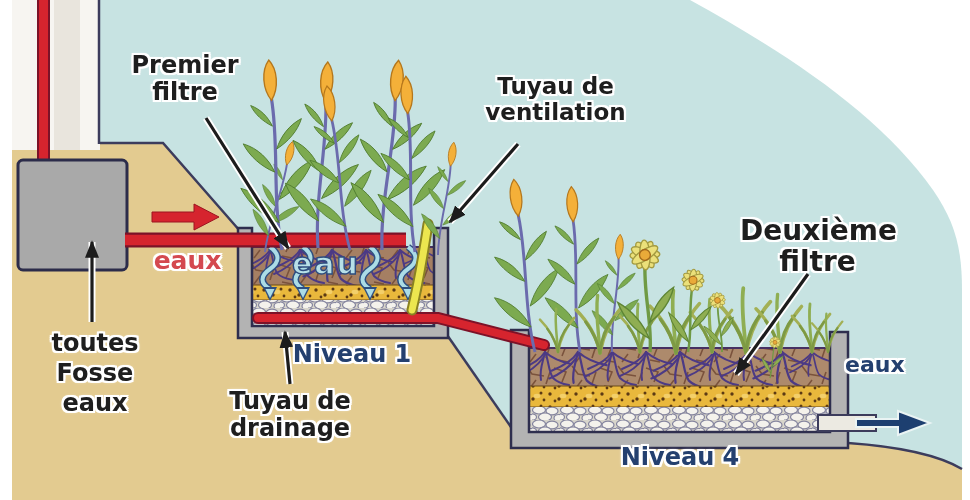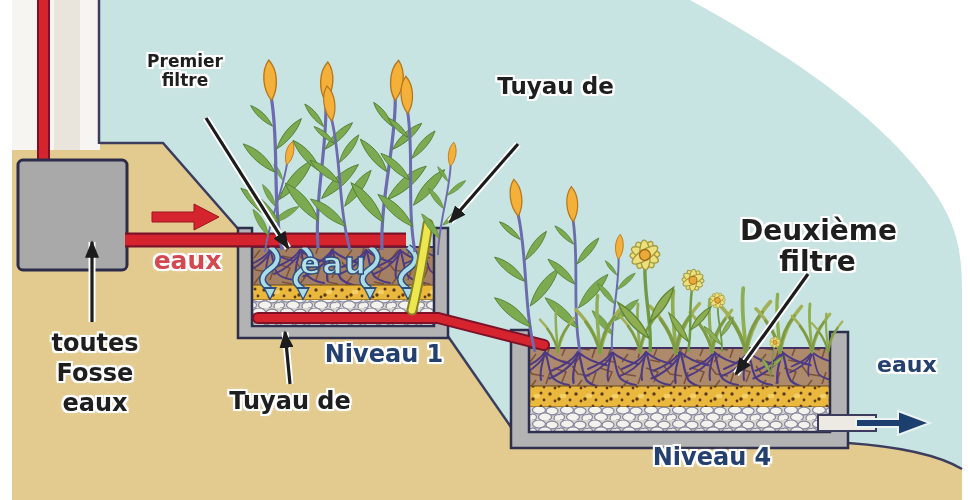--- a/index.html
+++ b/index.html
@@ -11,22 +11,22 @@
   }
   html,body{margin:0;padding:0;background:#fff;}
   .scene{position:relative;width:970px;height:500px;background:#fff;overflow:hidden;
          font-family:"DejaVu Sans",sans-serif;}
   .scene svg{position:absolute;left:0;top:0;}
   .lbl{position:absolute;font-weight:bold;color:var(--text-black);text-align:center;
        line-height:1.12;white-space:nowrap;
        text-shadow:-2px -2px 0 #fff,2px -2px 0 #fff,-2px 2px 0 #fff,2px 2px 0 #fff,
                    0 -2px 0 #fff,0 2px 0 #fff,-2px 0 0 #fff,2px 0 0 #fff,0 0 4px #fff;}
   .lbl span{display:block;}
-  .red{color:var(--text-red);} .navy{color:var(--text-navy);margin-left:32px;}
-  .eau{position:absolute;left:300px;top:246px;font-weight:bold;font-size:30px;
+  .red{color:var(--text-red);} .navy{color:var(--text-navy);}
+  .eau{position:absolute;left:292px;top:246px;font-weight:bold;font-size:30px;
        color:#b7e0e8;-webkit-text-stroke:1.4px #2d4d7e;letter-spacing:2px;
        font-family:"DejaVu Sans",sans-serif;}
 </style>
 </head>
 <body>
 
 <div class="scene">
 
 <svg width="970" height="500" viewBox="0 0 970 500">
   <defs>
@@ -241,27 +241,28 @@
       <line x1="92" y1="322" x2="92" y2="242" stroke="#fff" stroke-width="7"></line>
       <line x1="92" y1="322" x2="92" y2="242" stroke="#1c1c1c" stroke-width="3.2" marker-end="url(#ah)"></line>
     </g>
     <g>
       <line x1="290" y1="384" x2="285" y2="332" stroke="#fff" stroke-width="7"></line>
       <line x1="290" y1="384" x2="285" y2="332" stroke="#1c1c1c" stroke-width="3.2" marker-end="url(#ah)"></line>
     </g>
   </g>
 </svg>
 
-<div class="lbl" style="left:110px;top:52px;width:150px;font-size:17px">
+<div class="lbl" style="left:110px;top:52px;width:150px;font-size:24px">
   <span>Premier</span>
   <span>filtre</span>
 </div>
 
 <div class="lbl" style="left:468px;top:74px;width:175px;font-size:23px">
   <span>Tuyau de</span>
+  <span>ventilation</span>
 </div>
 
 <div class="lbl" style="left:740px;top:215px;width:155px;font-size:28px">
   <span>Deuxième</span>
   <span>filtre</span>
 </div>
 
 <div class="lbl" style="left:35px;top:328px;width:120px;font-size:24px;line-height:1.25">
   <span>toutes</span>
   <span>Fosse</span>
@@ -271,20 +272,21 @@
 <div class="lbl red" style="left:135px;top:246px;width:105px;font-size:25px;line-height:1.2">
   <span>eaux</span>
 </div>
 
 <div class="lbl navy" style="left:292px;top:341px;width:120px;font-size:24px">
   <span>Niveau 1</span>
 </div>
 
 <div class="lbl" style="left:210px;top:388px;width:160px;font-size:24px">
   <span>Tuyau de</span>
+  <span>drainage</span>
 </div>
 
 <div class="lbl navy" style="left:615px;top:444px;width:130px;font-size:24px">
   <span>Niveau 4</span>
 </div>
 
 <div class="lbl navy" style="left:845px;top:352px;width:120px;font-size:22px;text-align:left;line-height:1.18">
   <span>eaux</span>
 </div>
 

